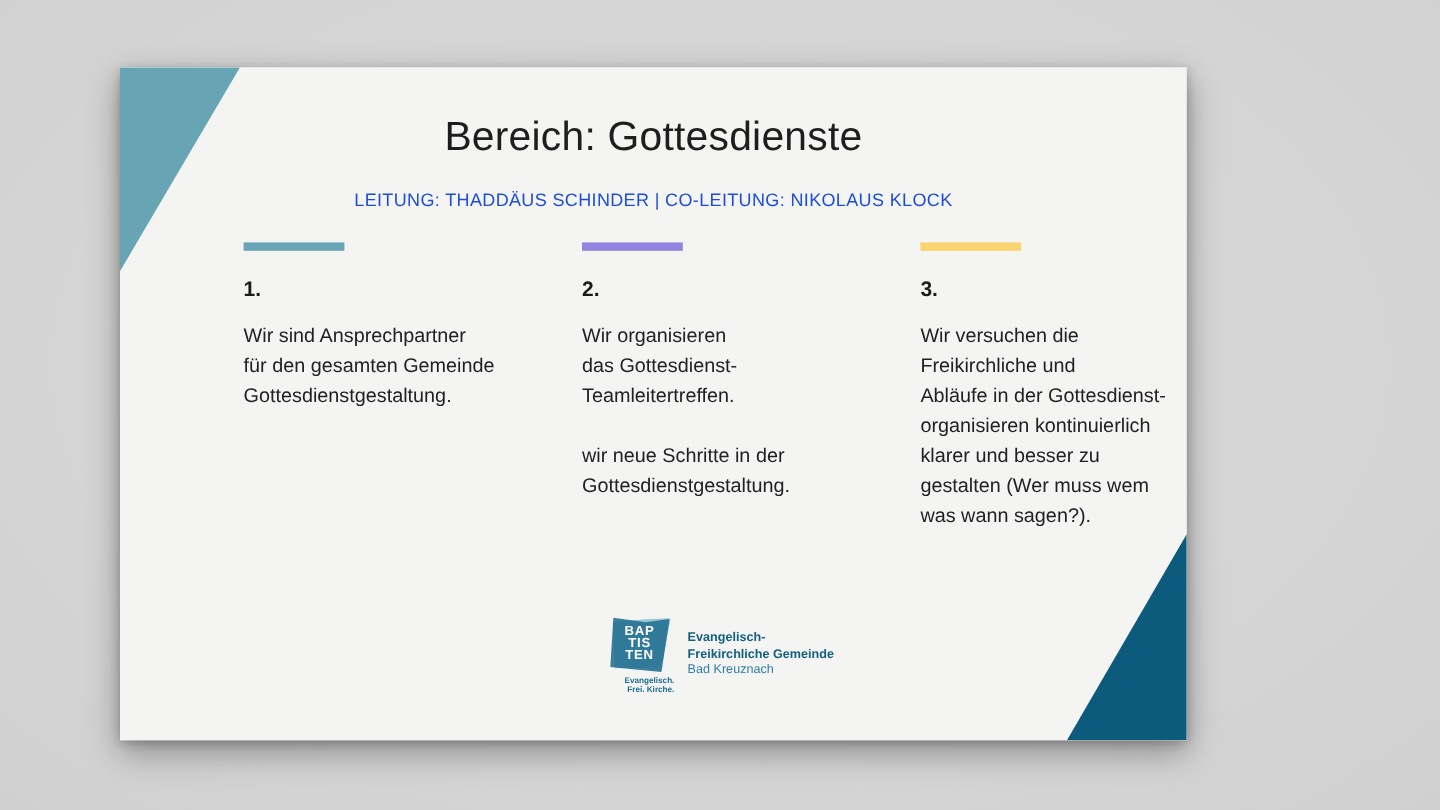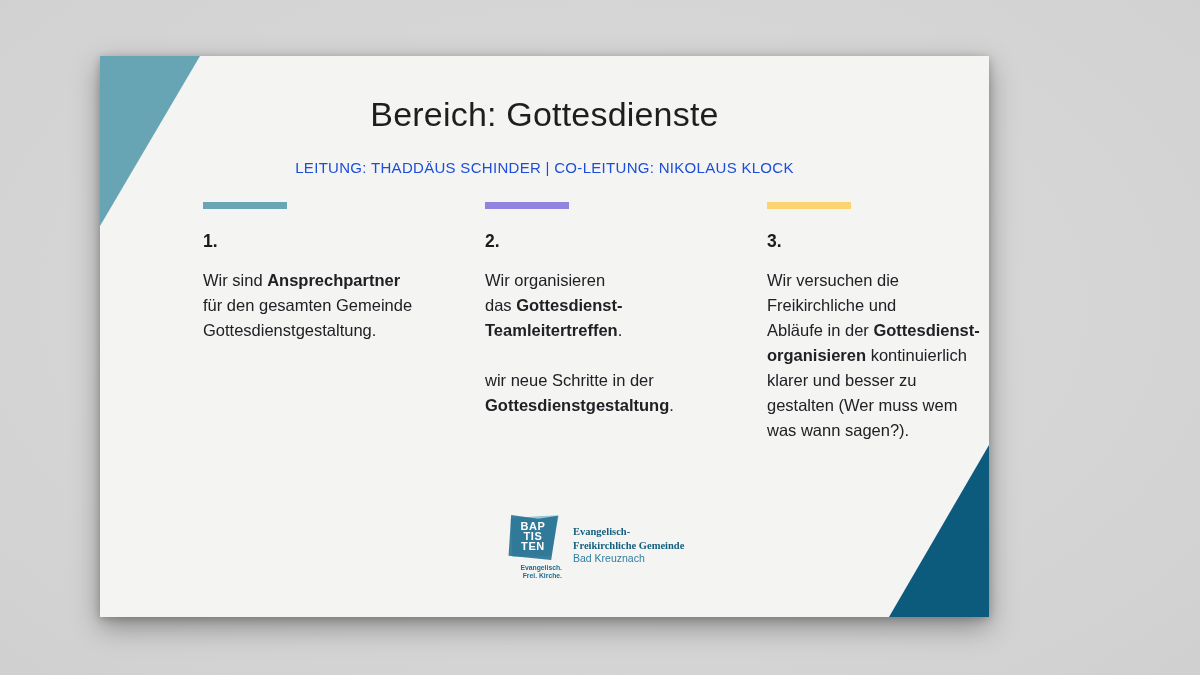--- a/index.html
+++ b/index.html
@@ -55,21 +55,21 @@
   .col-2 { left: 385px; }
   .col-3 { left: 667px; }
   .col-bar { width: 84px; height: 7px; margin-bottom: 22px; }
   .col-num {
     font-size: 17.5px; font-weight: 700; color: #1b1b1b;
     margin-bottom: 17px; line-height: 20px;
   }
   .col-text {
     font-size: 16.5px; line-height: 25px; color: #202124;
   }
-  .col-text .bold { font-weight: 700; }
+  .col-text .bold { font-weight: 400; }
   .logo-row {
     position: absolute; left: 404px; top: 457px;
     display: flex; align-items: flex-start;
   }
   .logo-mark-wrap { width: 58px; position: relative; }
   .logo-mark {
     position: relative; width: 52px; height: 47px; margin-left: 3px;
   }
   .logo-layer-back {
     position: absolute; inset: 0;
@@ -95,21 +95,21 @@
     width: 58px;
     text-align: right;
     font-size: 6.8px; font-weight: 700; line-height: 7.5px;
     color: #1d6e8f;
   }
   .org-text {
     margin-left: 11px; padding-top: 12px;
     font-size: 10.5px; line-height: 13.5px;
     color: #14607f;
   }
-  .org-line-bold { font-weight: 700; font-family: Liberation Serif, serif; }
+  .org-line-bold { font-weight: 700; }
   .org-line-regular { font-weight: 400; color: #2d7fa3; }
 </style>
 </head>
 <body>
 
 <div class="stage">
   <div class="slide">
 
     <div class="accent-tl" style="background: rgb(104, 165, 180);"></div>
     <div class="accent-br" style="background: rgb(12, 91, 124);"></div>

